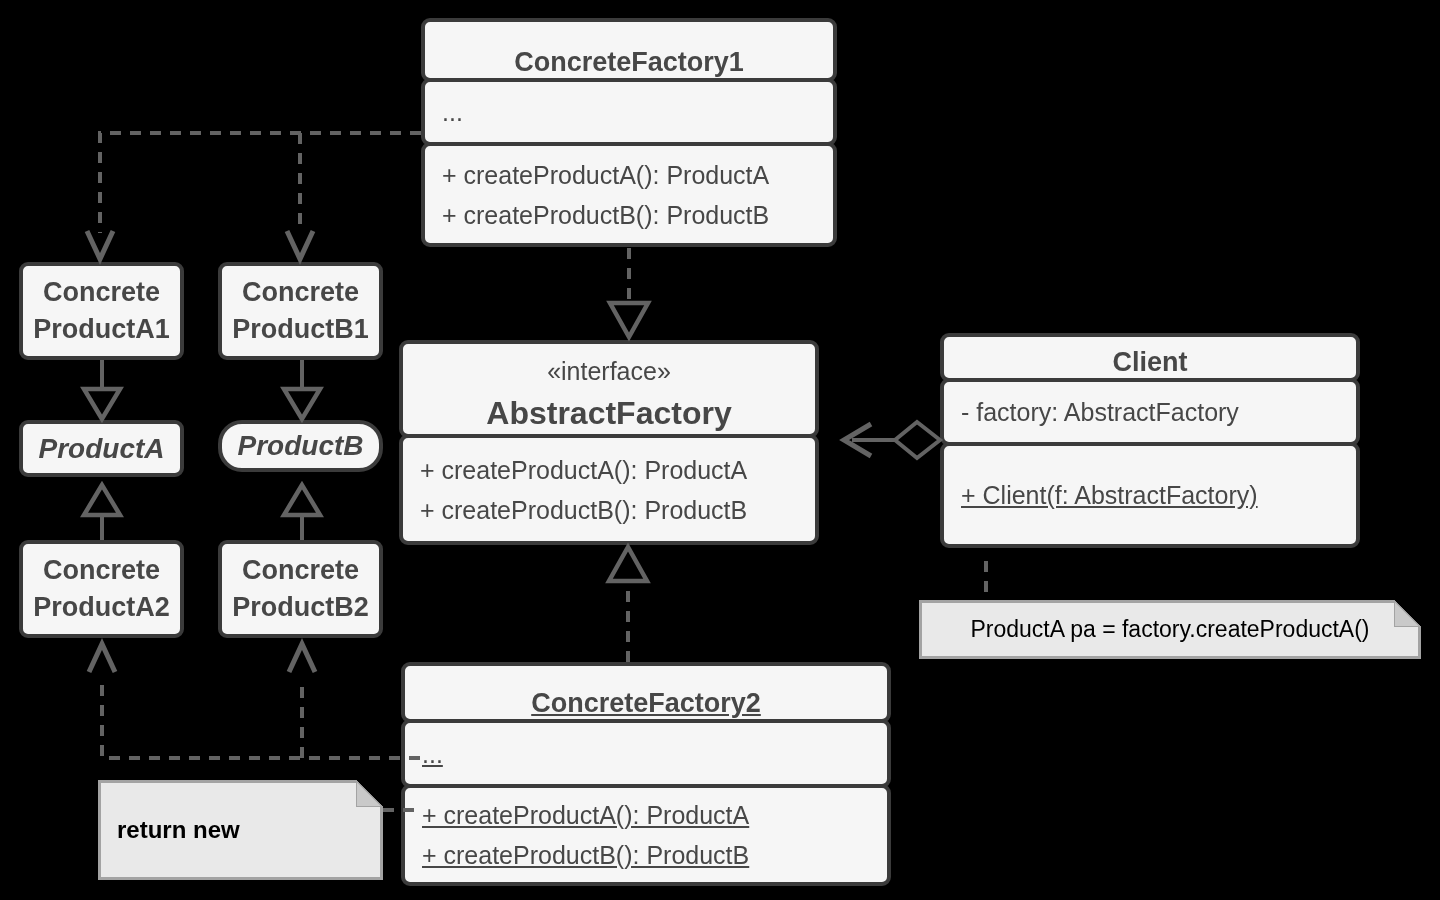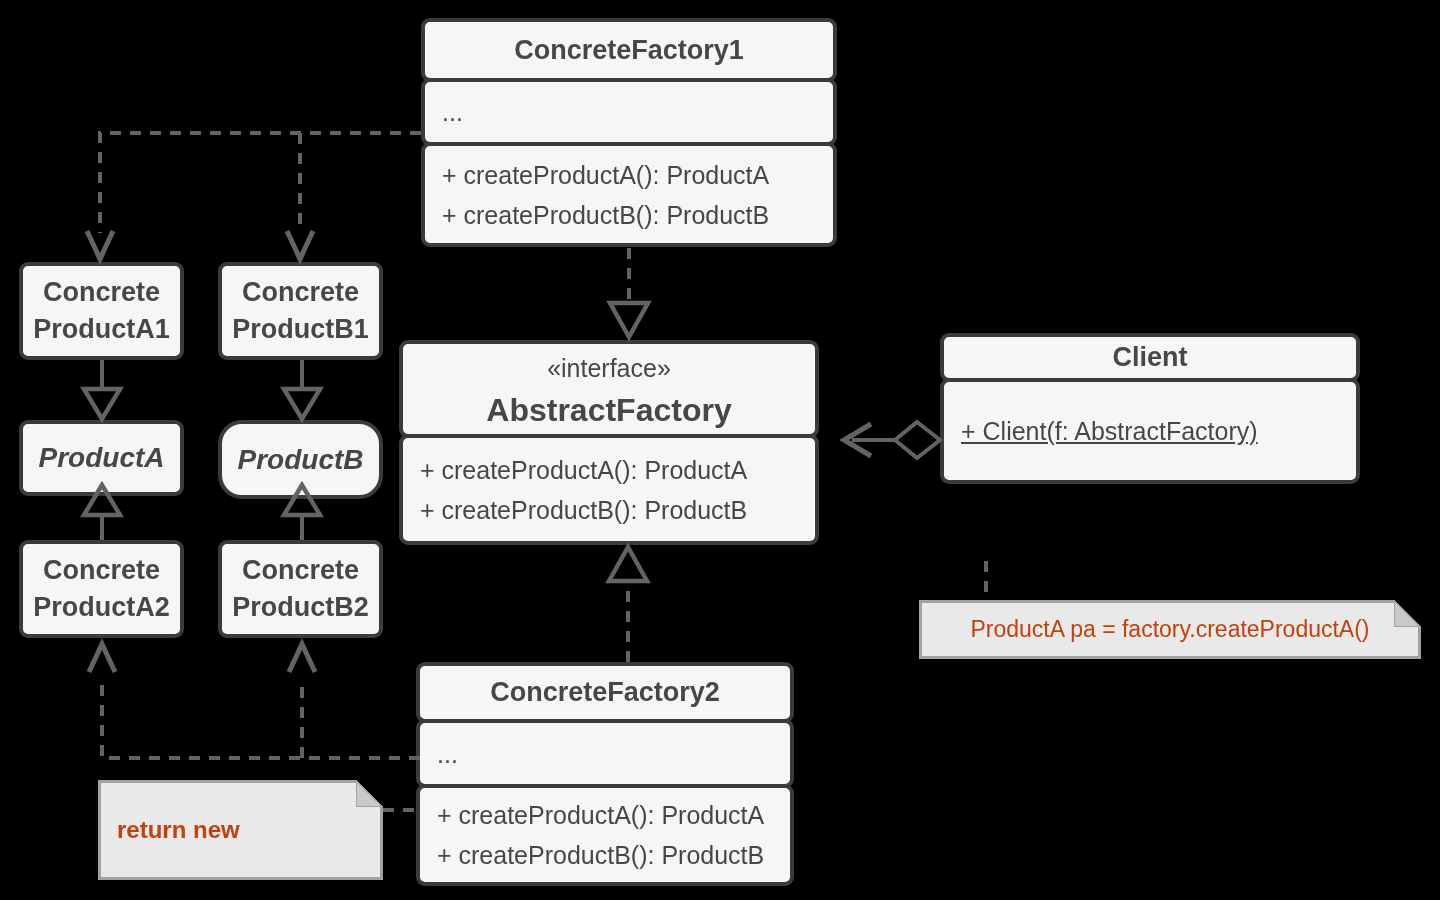--- a/index.html
+++ b/index.html
@@ -15,21 +15,21 @@
   .comp {
     box-sizing: border-box;
     background: #f6f6f6;
     border: 4px solid #3b3b3b;
     border-radius: 9px;
     position: relative;
   }
   .comp + .comp { margin-top: -4px; }
   .c-title {
     display: flex; flex-direction: column;
-    align-items: center; justify-content: center;
+    align-items: center; justify-content: flex-end;
     font-weight: 700; font-size: 27px;
   }
   .c-body {
     display: flex; flex-direction: column; justify-content: center;
     padding: 0 17px; font-size: 25px; line-height: 40px;
     white-space: nowrap;
   }
   .stereotype { font-weight: 400; font-size: 25px; line-height: 42px; }
   .iface-name { font-weight: 700; font-size: 32px; line-height: 42px; }
   .two-line {
@@ -38,21 +38,21 @@
     font-weight: 700; font-size: 27px; line-height: 37px; text-align: right;
   }
   .prod-title {
     display: flex; align-items: center; justify-content: center;
     font-weight: 700; font-style: italic; font-size: 28px;
   }
   .note {
     position: absolute; box-sizing: border-box;
     background: #e9e9e9;
     border: 3px solid #a3a3a3;
-    color: #c2410c;
+    color: #000000;
     clip-path: polygon(0 0, calc(100% - 27px) 0, 100% 27px, 100% 100%, 0 100%);
   }
   .note .fold { position: absolute; top: -3px; right: -3px; }
   .note-center {
     display: flex; align-items: center; justify-content: center;
     font-size: 23px; white-space: nowrap;
   }
   .note-left {
     display: flex; flex-direction: column; justify-content: center;
     padding-left: 16px; font-size: 24px; line-height: 34px; white-space: nowrap;
@@ -91,26 +91,29 @@
     <div class="comp c-body" style="height:111px;">
       <span>+ createProductA(): ProductA</span>
       <span>+ createProductB(): ProductB</span>
     </div>
   </div>
 
   <div class="uml" style="left:940px; top:333px; width:420px;">
     <div class="comp c-title" style="height:49px;">
       <span>Client</span>
     </div>
+    <div class="comp c-body" style="height:68px;">
+      <span>- factory: AbstractFactory</span>
+    </div>
     <div class="comp c-body" style="height:106px;text-decoration:underline;">
       <span>+ Client(f: AbstractFactory)</span>
     </div>
   </div>
 
-  <div class="uml" style="left:416px; top:662px; width:378px;">
+  <div class="uml" style="left:401px; top:662px; width:490px;text-decoration:underline;">
     <div class="comp c-title" style="height:61px;">
       <span>ConcreteFactory2</span>
     </div>
     <div class="comp c-body" style="height:69px;">
       <span>...</span>
     </div>
     <div class="comp c-body" style="height:102px;">
       <span>+ createProductA(): ProductA</span>
       <span>+ createProductB(): ProductB</span>
     </div>
@@ -124,27 +127,27 @@
   </div>
 
   <div class="uml" style="left:218px; top:262px; width:165px;">
     <div class="comp two-line" style="height:98px;">
       <span>Concrete</span>
       <span>ProductB1</span>
     </div>
   </div>
 
   <div class="uml" style="left:19px; top:420px; width:165px;">
-    <div class="comp prod-title" style="height:76px;font-style:italic;">
+    <div class="comp prod-title" style="height:57px;font-style:italic;">
       <span>ProductA</span>
     </div>
   </div>
 
   <div class="uml" style="left:218px; top:420px; width:165px;">
-    <div class="comp prod-title" style="height:79px;border-radius:24px;">
+    <div class="comp prod-title" style="height:52px;border-radius:24px;">
       <span>ProductB</span>
     </div>
   </div>
 
   <div class="uml" style="left:19px; top:540px; width:165px;">
     <div class="comp two-line" style="height:98px;">
       <span>Concrete</span>
       <span>ProductA2</span>
     </div>
   </div>

